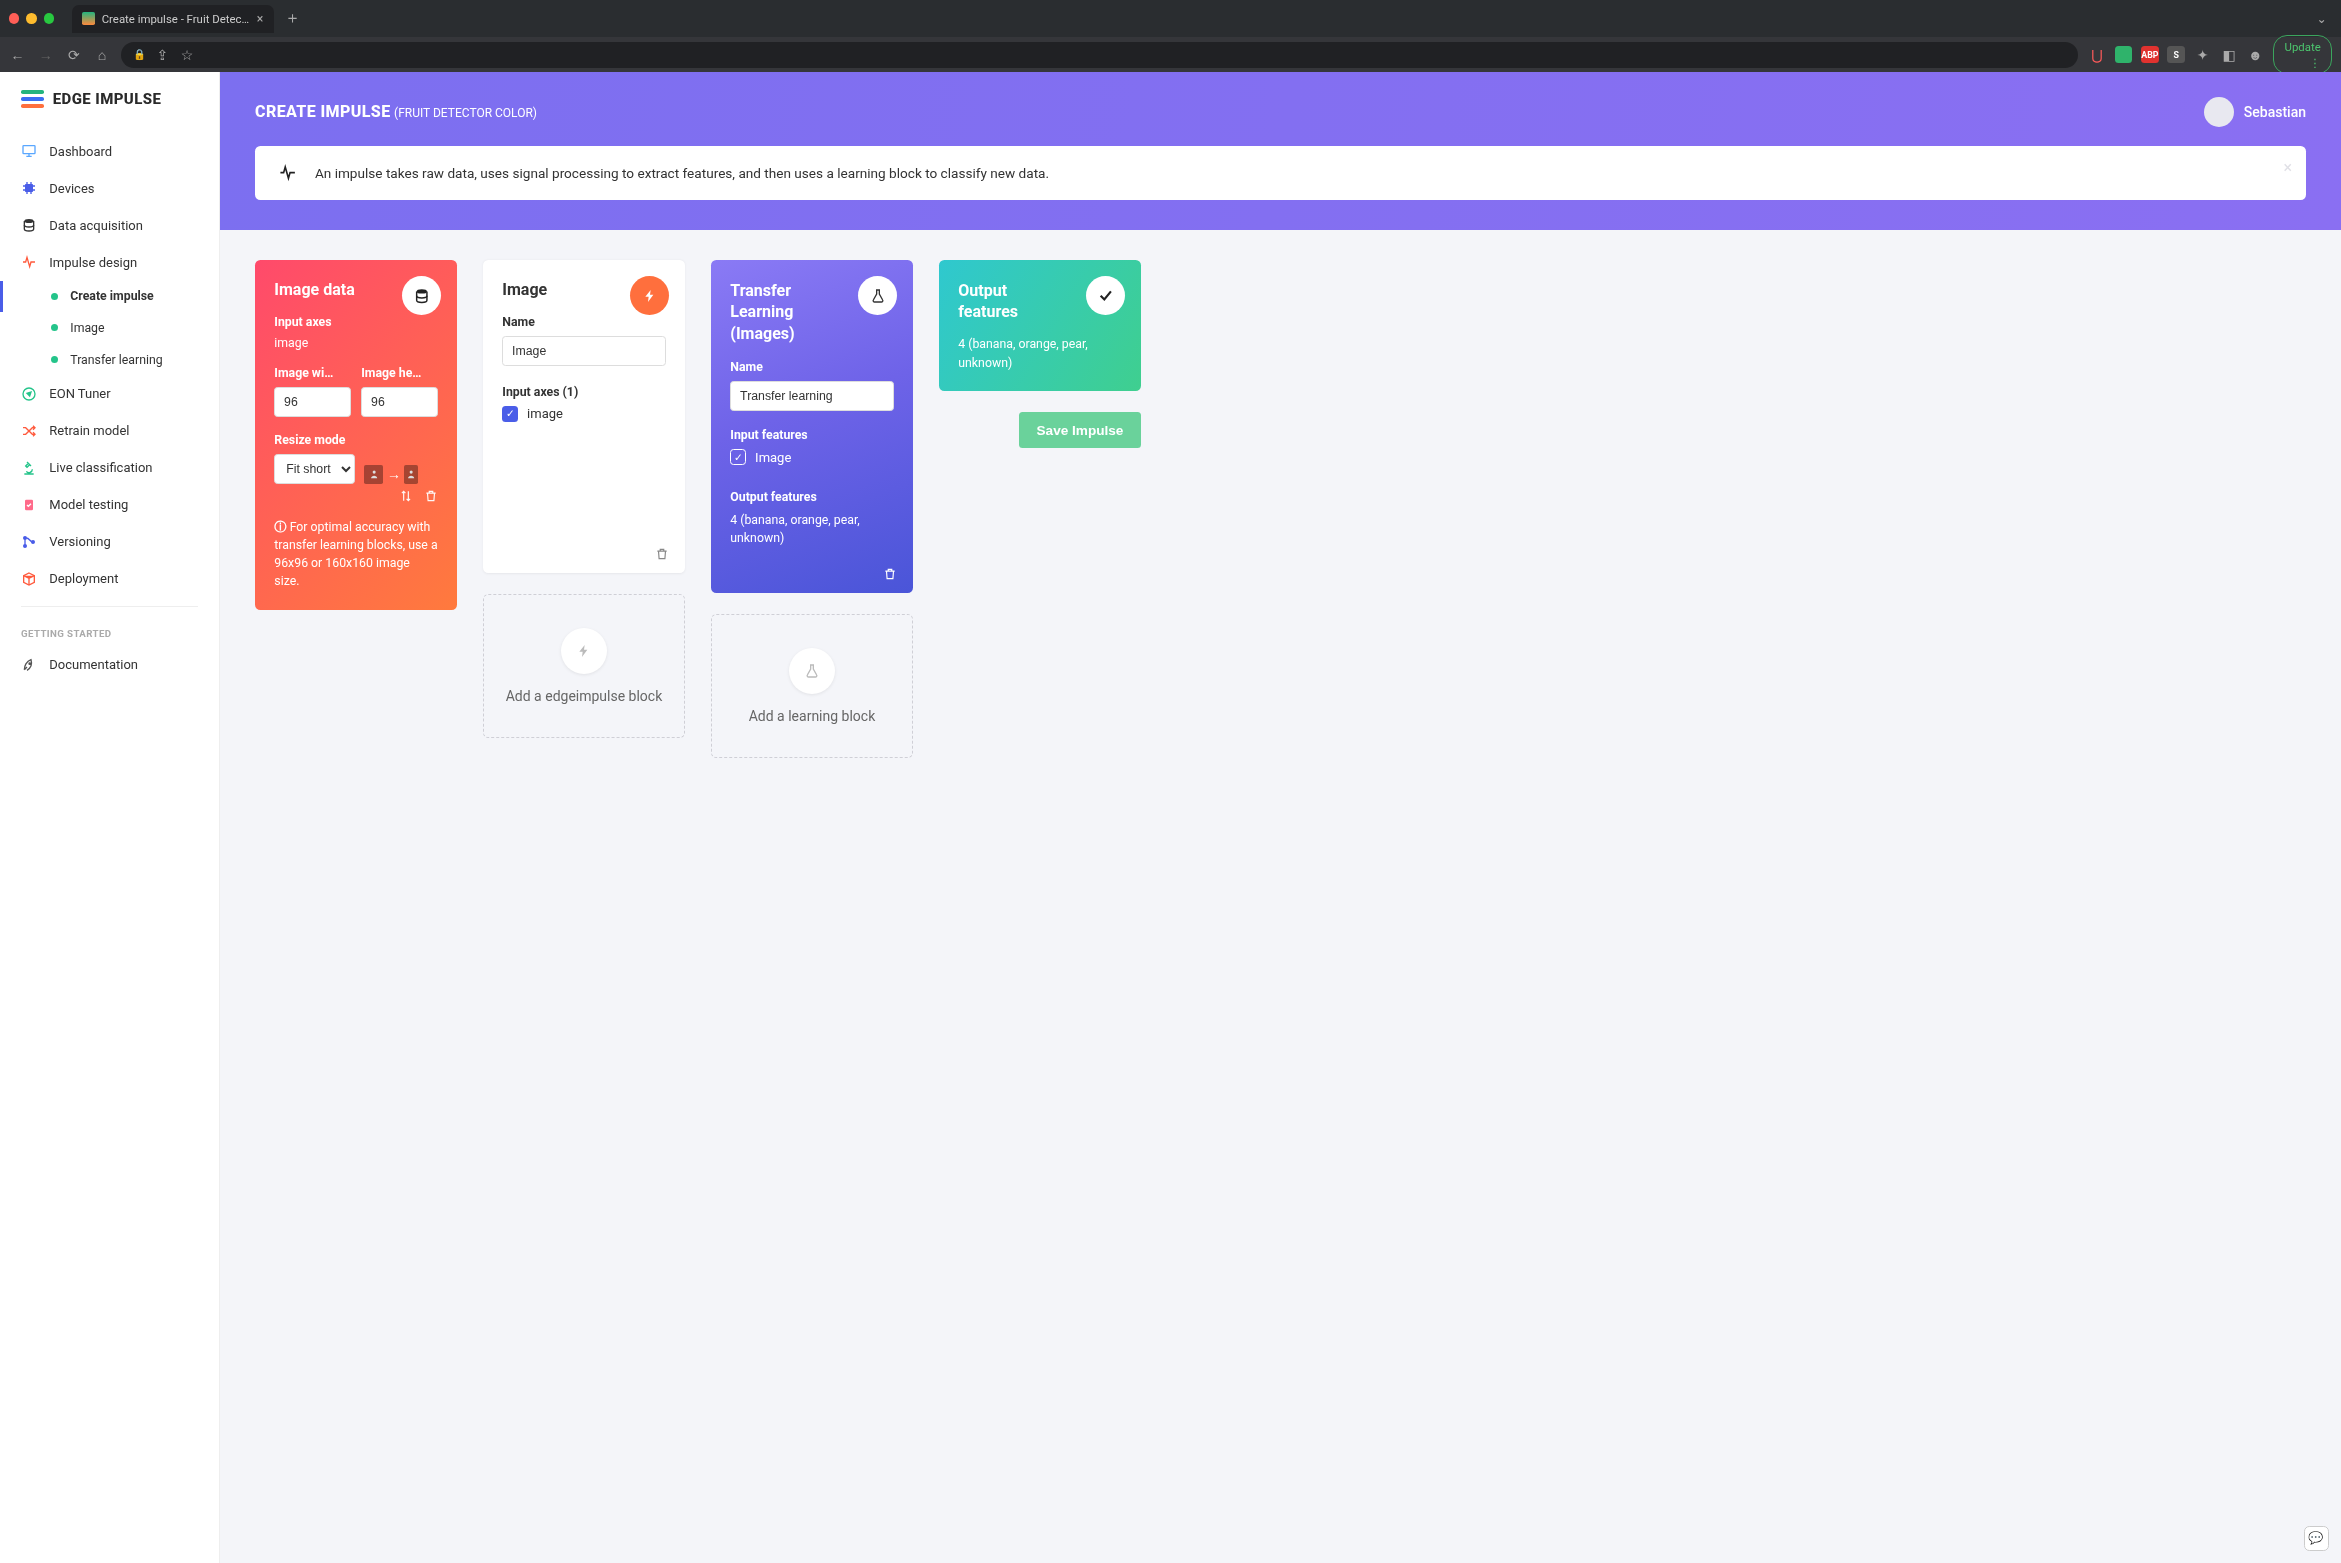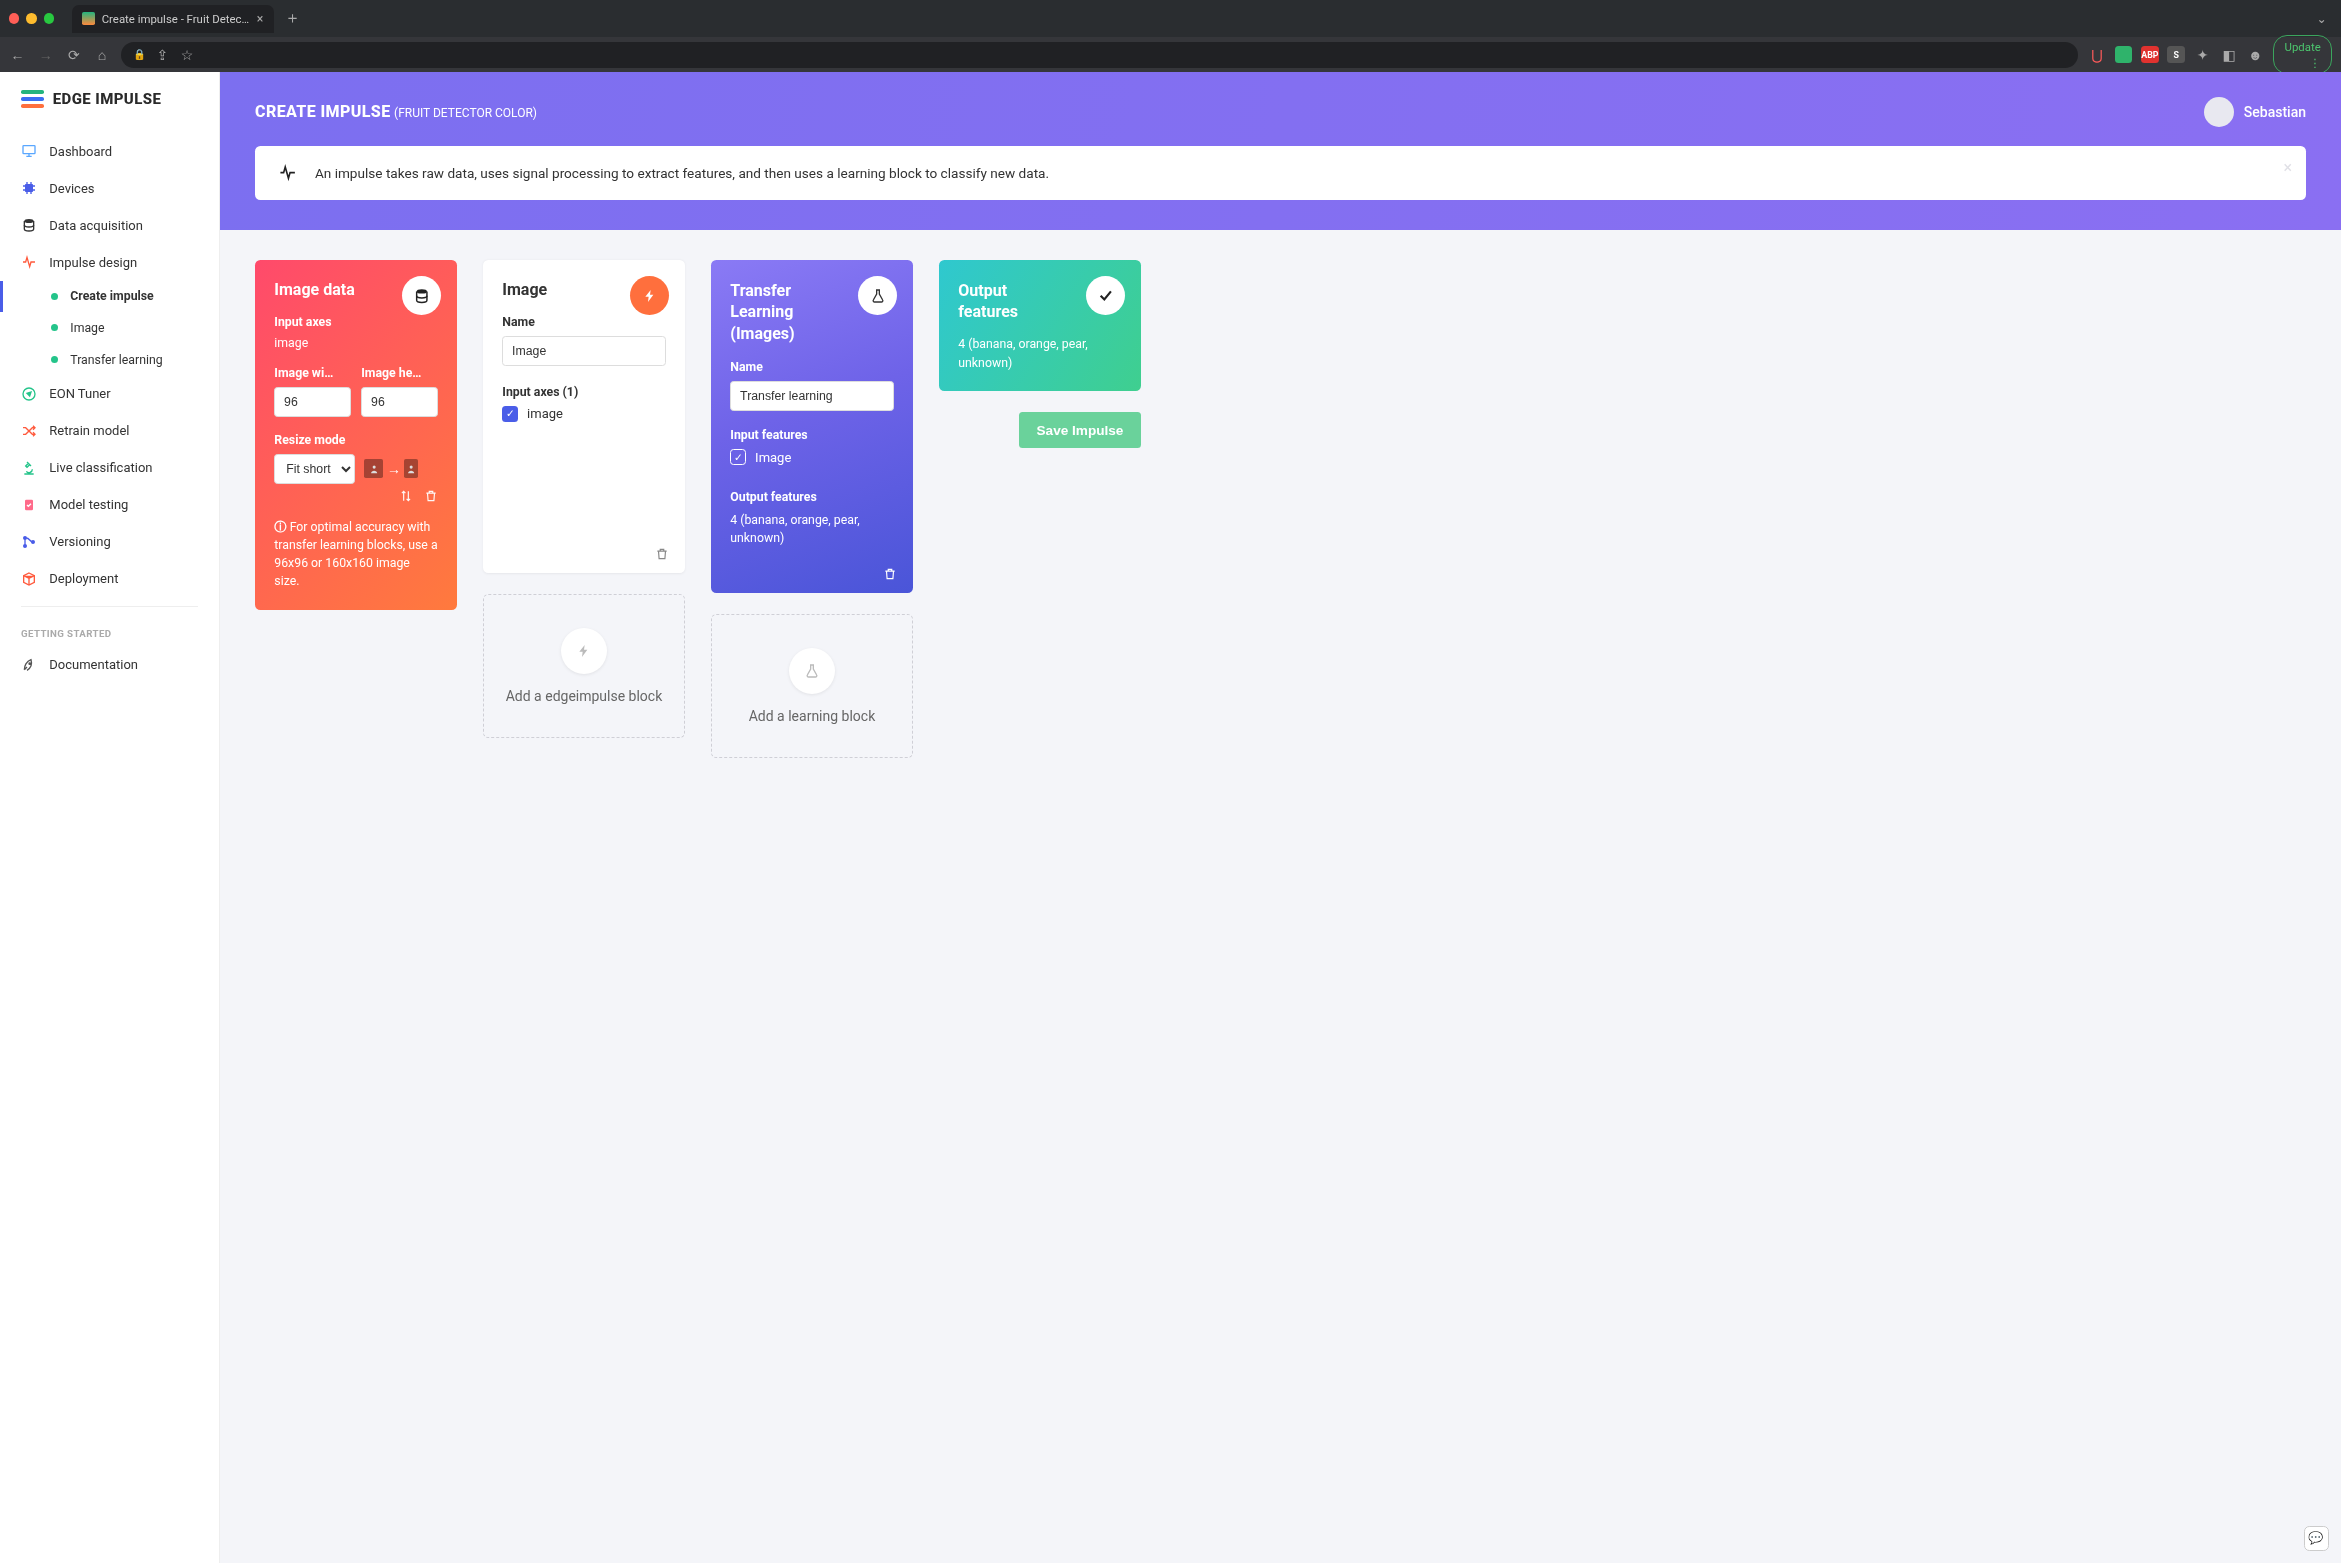--- a/index.html
+++ b/index.html
@@ -74,21 +74,21 @@
 .c-out { background: linear-gradient(120deg, #2fc8cf, #3fcf8f); color:#fff; }
 .c-out .circle { color:#222; }
 
 .field-label { font-size:12.3px; font-weight:700; margin-top:16px; margin-bottom:7px; }
 .field-value { font-size:12.3px; }
 .two { display:flex; gap:10.5px; }
 .two > div { flex:1; }
 .two .field-label { white-space:nowrap; overflow:hidden; text-overflow:ellipsis; }
 .inp { width:100%; padding:7px 8.8px; border:0.9px solid #ddd; border-radius:3.5px; font-size:12.3px; background:#fff; color:#333;}
 .sel { padding:6.1px 7px; border:0.9px solid #ddd; border-radius:3.5px; font-size:12.3px; background:#fff; color:#333;}
-.resize-row{ display:flex; align-items:center; gap:8.8px;}
+.resize-row{ display:flex; align-items:flex-end; gap:8.8px;}
 .resize-preview{ display:flex; align-items:center; gap:3.5px; color:#fff;}
 .rp-box{ width:19.3px; height:19.3px; background:rgba(0,0,0,0.35); border-radius:1.8px; display:flex; align-items:center; justify-content:center;}
 .rp-box svg{ width:12.3px; height:12.3px;}
 .note { font-size:12.3px; line-height:1.45; margin-top:16px; }
 .note-icons { display:flex; justify-content:flex-end; gap:10.5px; color:#fff; font-size:12.3px; margin-top:5.3px; opacity:0.95;}
 .c-input .note-icons span{ cursor:pointer; }
 
 .chk-row { display:flex; align-items:center; gap:8.8px; font-size:13px; margin-top:5.3px;}
 .chk { width:16px; height:16px; border-radius:3.5px; display:flex; align-items:center; justify-content:center; font-size:10.5px; color:#fff;}
 .chk.blue{ background:#4a5de8;}

